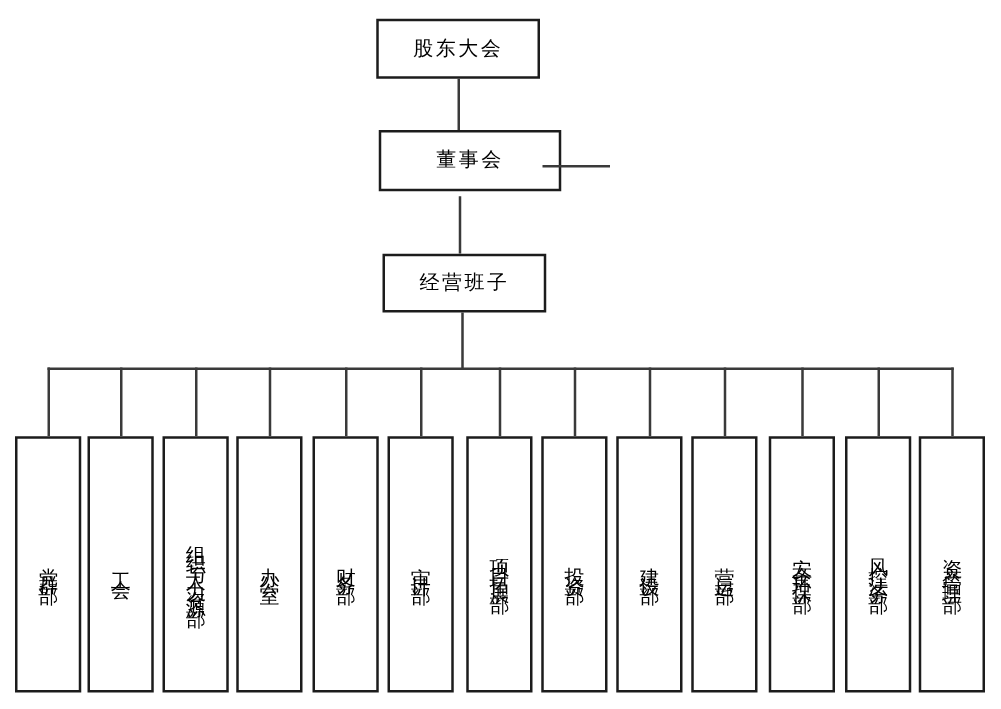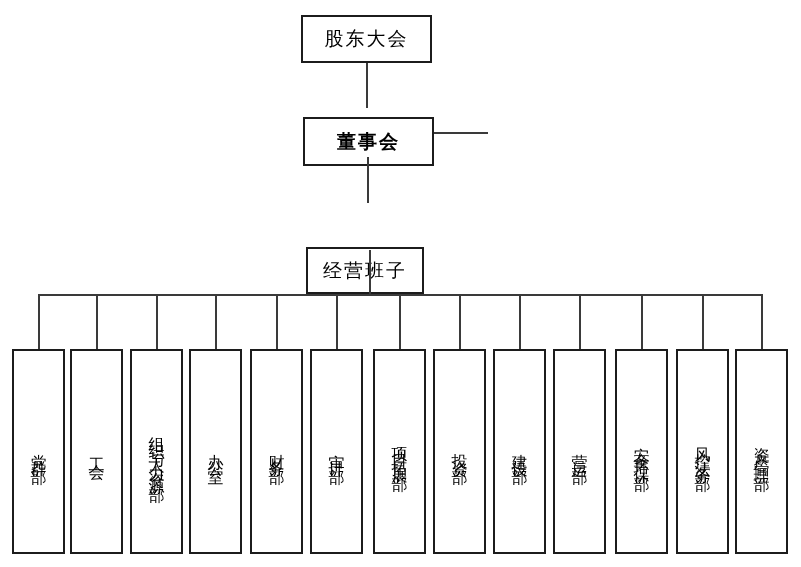--- a/index.html
+++ b/index.html
@@ -19,21 +19,21 @@
     overflow:hidden;
   }
   .node{
     position:absolute;
     box-sizing:border-box;
     border:2px solid var(--border);
     background:var(--bg);
     display:flex;
     align-items:center;
     justify-content:center;
-    font-size:19px;
+    font-size:16px;
     letter-spacing:2px;
     white-space:nowrap;
   }
   .dept{
     position:absolute;
     box-sizing:border-box;
     border:2px solid var(--border);
     background:var(--bg);
     display:flex;
     align-items:center;
@@ -56,28 +56,28 @@
 </style>
 </head>
 <body>
 
 <div class="stage">
 
   <div class="node" style="left:301px;top:15px;width:131px;height:48px;">股东大会</div>
 
   <div class="line vline" style="left:366px;top:63px;height:45px;"></div>
 
-  <div class="node" style="left:303px;top:117px;width:131px;height:49px;font-weight:bold;">董事会</div>
+  <div class="node" style="left:303px;top:104px;width:146px;height:49px;">董事会</div>
 
   <div class="line hline" style="left:434px;top:132px;width:54px;"></div>
 
 
   <div class="line vline" style="left:367px;top:157px;height:46px;"></div>
 
-  <div class="node" style="left:306px;top:203px;width:118px;height:47px;margin-top:44px;">经营班子</div>
+  <div class="node" style="left:306px;top:203px;width:131px;height:47px;">经营班子</div>
 
   <div class="line vline" style="left:369px;top:250px;height:45px;"></div>
 
   <div class="line hline" style="left:38px;top:294px;width:725px;"></div>
 
   <div id="departments">
       <div class="line vline" style="left: 37.5px; top: 294px; height: 55px;"></div>
       <div class="dept" style="left: 12px; top: 349px; width: 53px; height: 205px;">
         <span class="vtext">党群部</span>
       </div>

